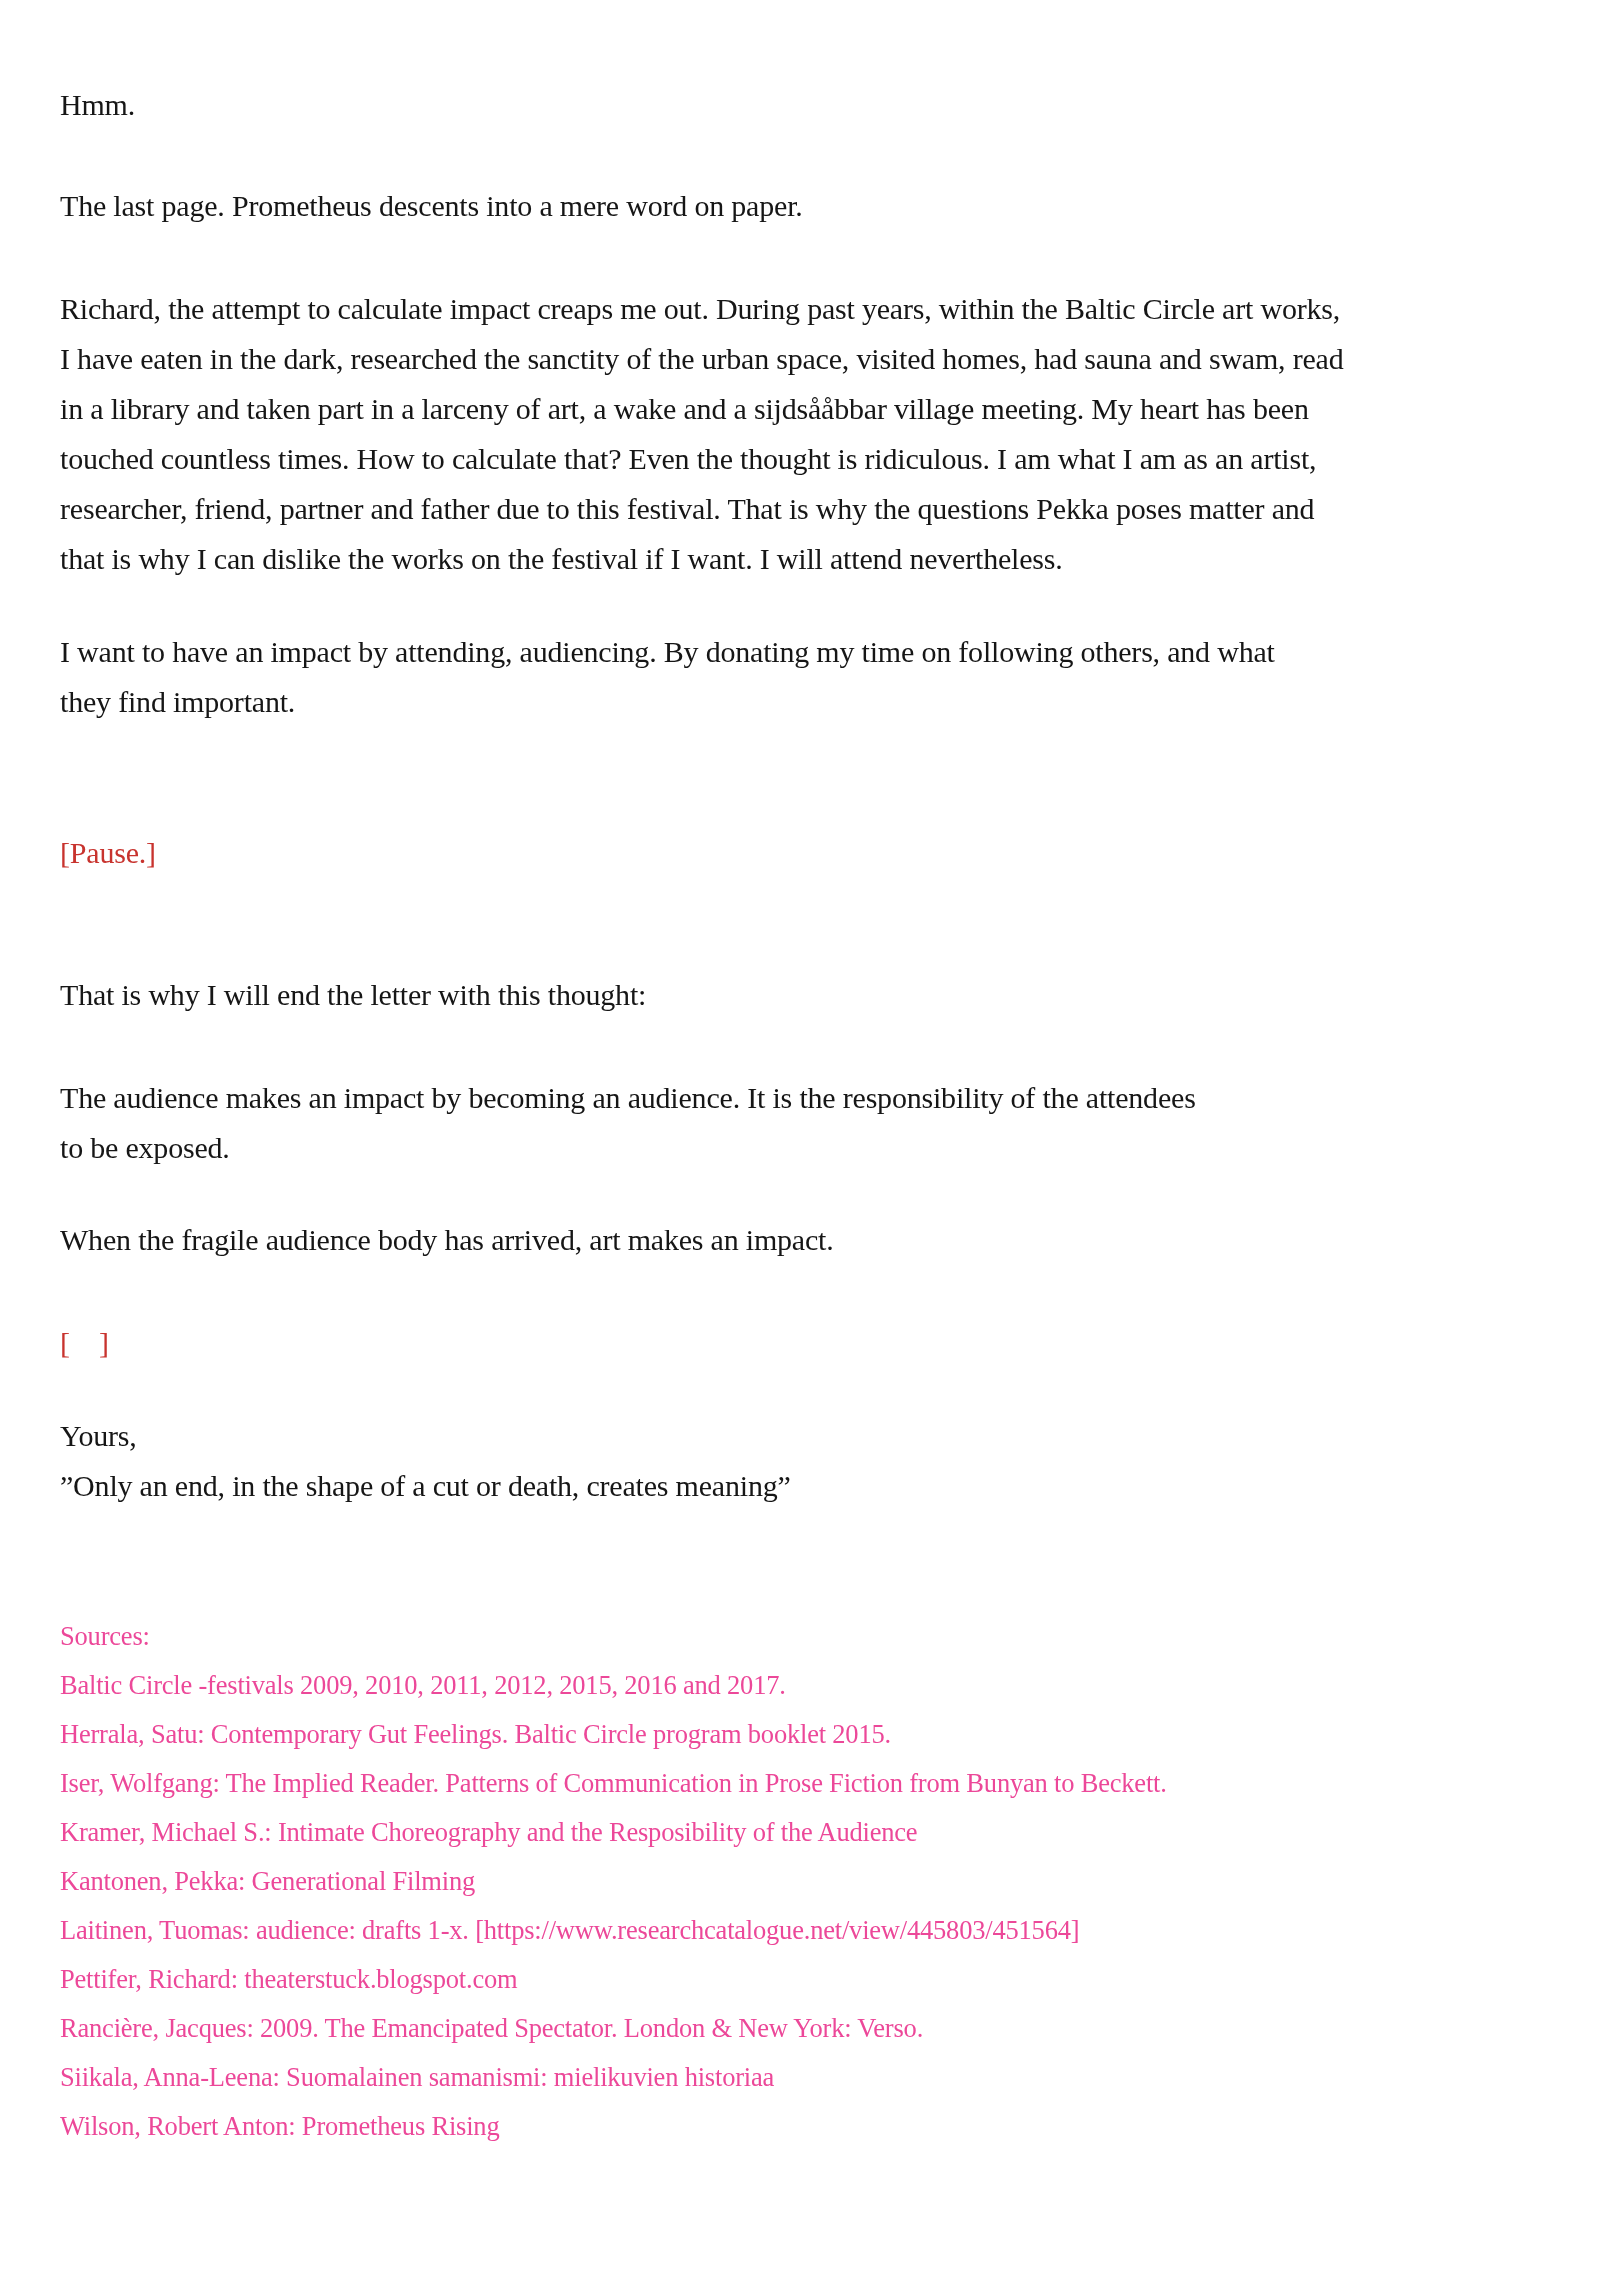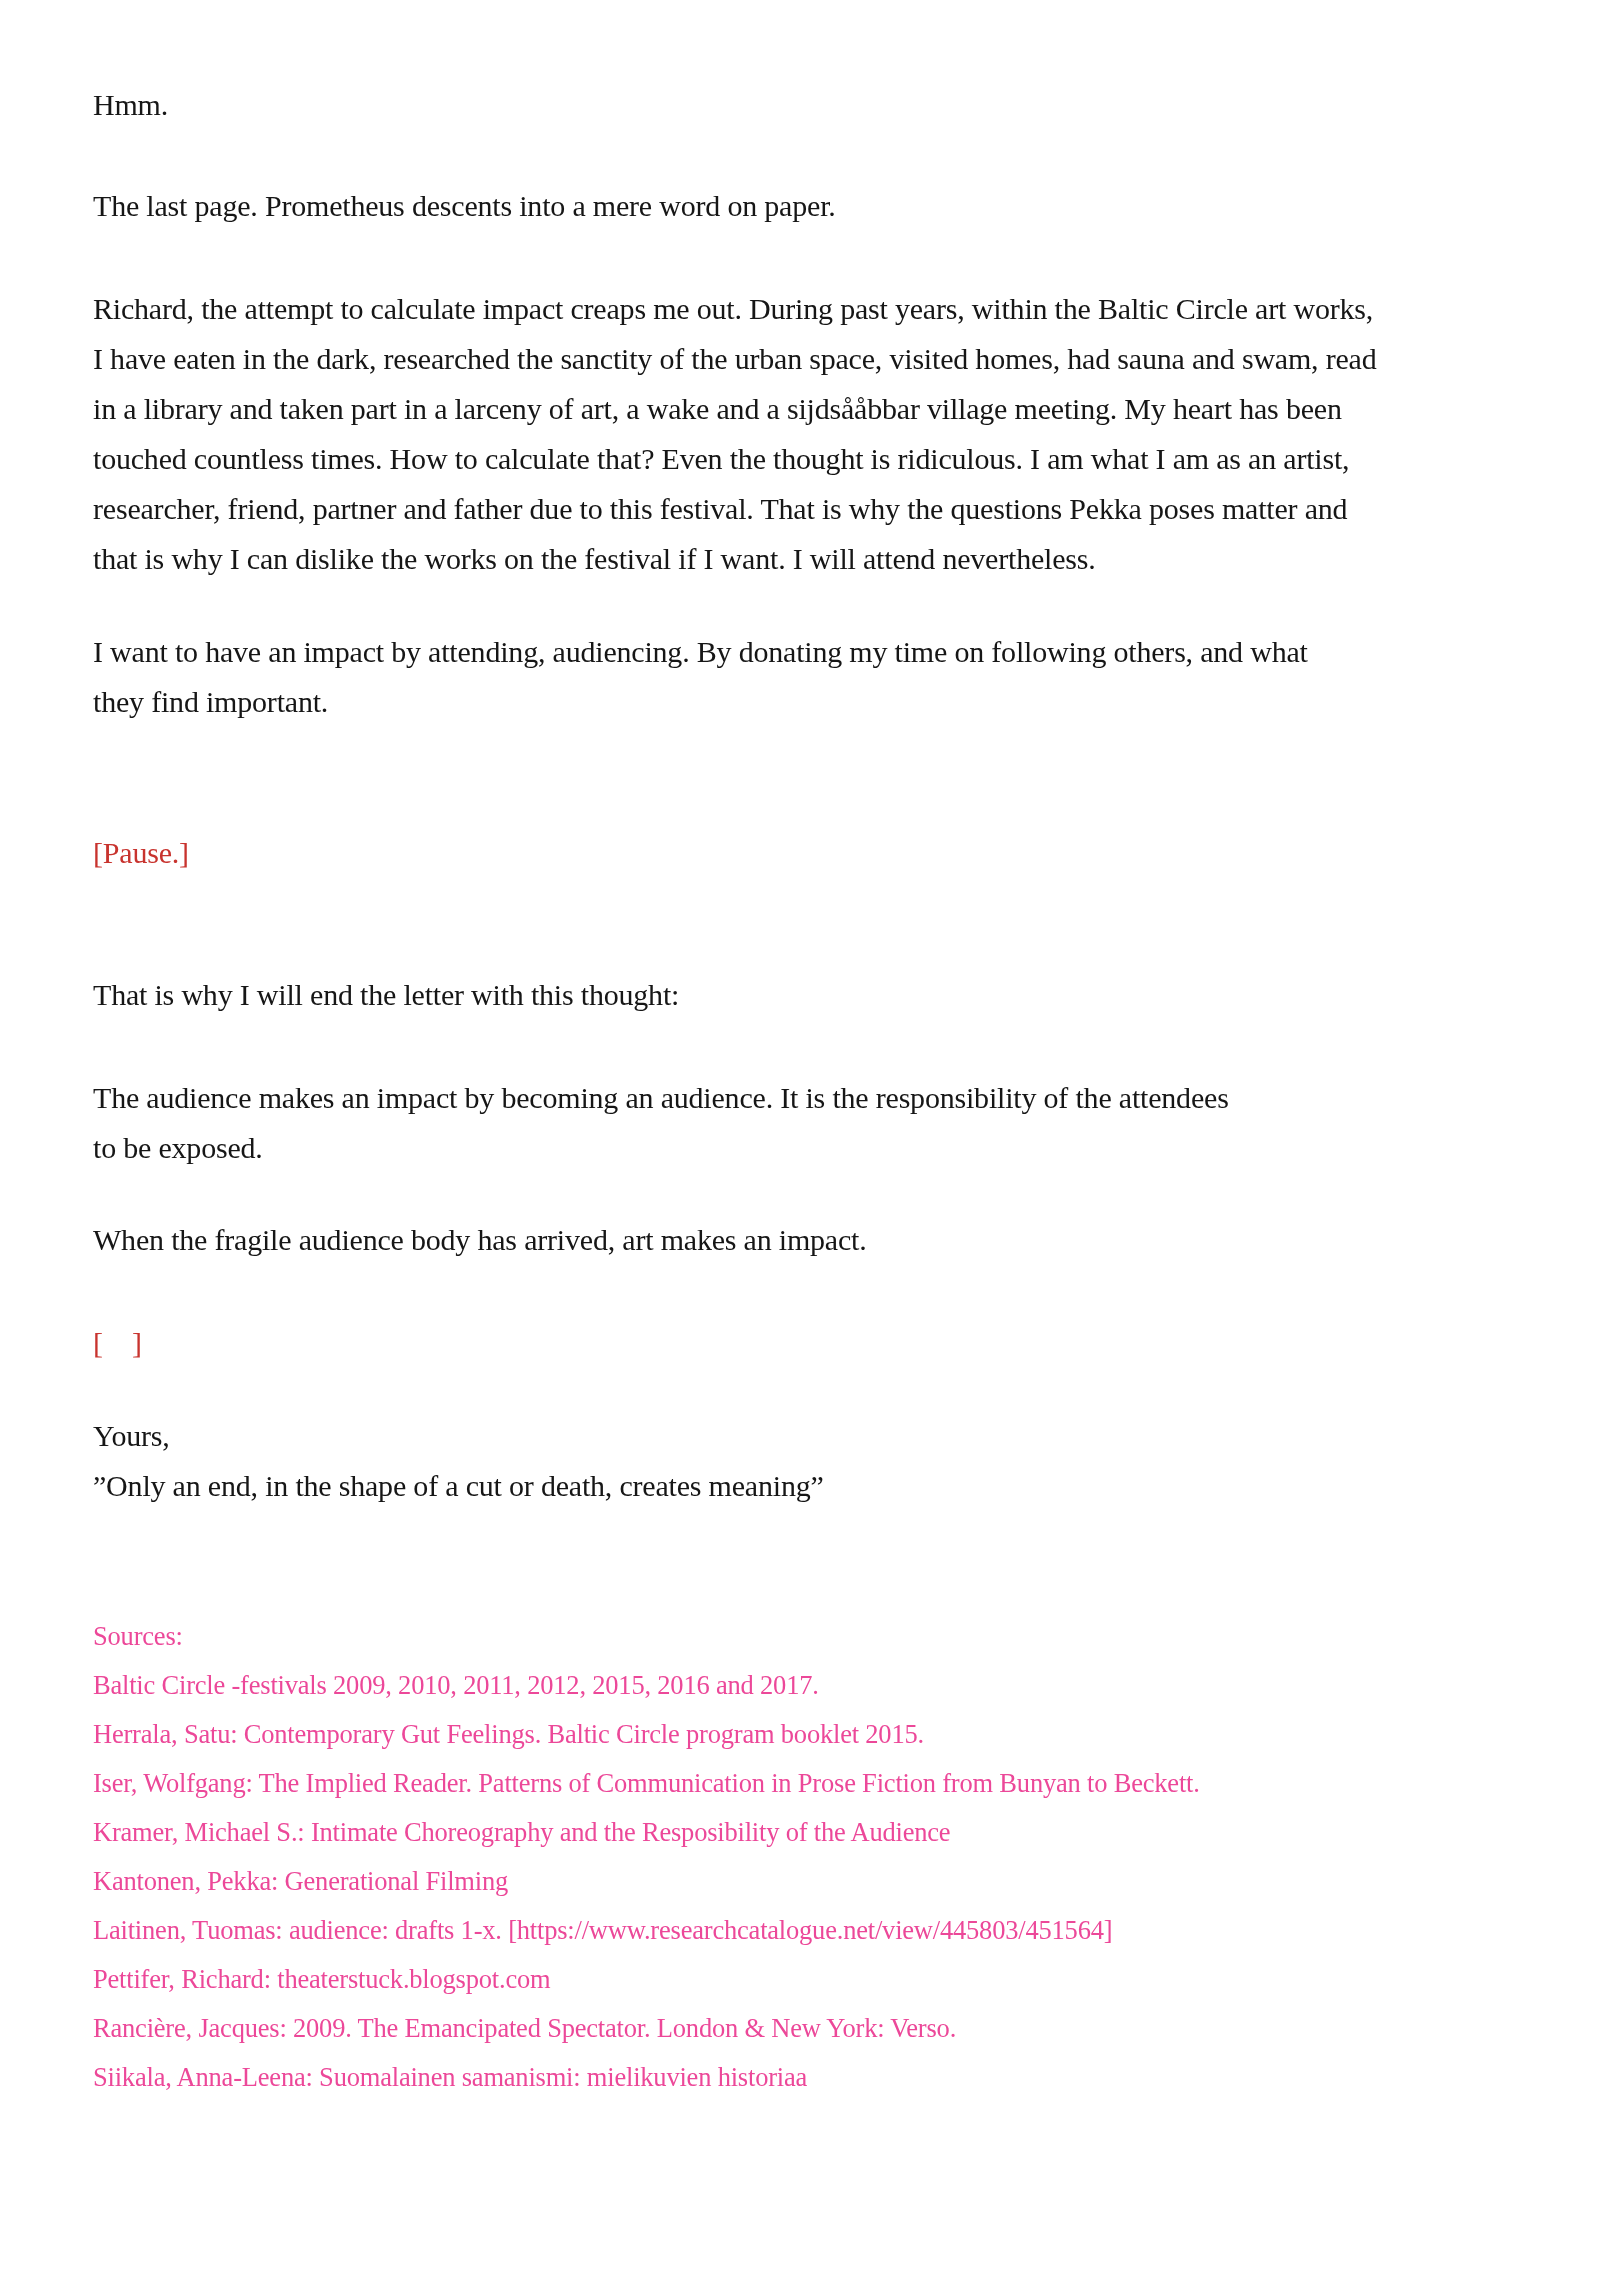--- a/index.html
+++ b/index.html
@@ -11,21 +11,21 @@
     width: 1621px;
     height: 2293px;
     overflow: hidden;
     font-family: "Liberation Serif", serif;
     color: #161616;
   }
   .page {
     box-sizing: border-box;
     width: 1621px;
     height: 2293px;
-    padding: 80px 59px 0 93px;
+    padding: 80px 59px 0 60px;
     background: #ffffff;
   }
   .t {
     margin: 0;
     font-size: 30px;
     line-height: 50px;
     white-space: pre;
     letter-spacing: -0.2px;
   }
   .red {
@@ -81,16 +81,17 @@
     <p class="src">Sources:</p>
     <p class="src">Baltic Circle -festivals 2009, 2010, 2011, 2012, 2015, 2016 and 2017.</p>
     <p class="src">Herrala, Satu: Contemporary Gut Feelings. Baltic Circle program booklet 2015.</p>
     <p class="src">Iser, Wolfgang: The Implied Reader. Patterns of Communication in Prose Fiction from Bunyan to Beckett.</p>
     <p class="src">Kramer, Michael S.: Intimate Choreography and the Resposibility of the Audience</p>
     <p class="src">Kantonen, Pekka: Generational Filming</p>
     <p class="src">Laitinen, Tuomas: audience: drafts 1-x. [https://www.researchcatalogue.net/view/445803/451564]</p>
     <p class="src">Pettifer, Richard: theaterstuck.blogspot.com</p>
     <p class="src">Rancière, Jacques: 2009. The Emancipated Spectator. London &amp; New York: Verso.</p>
     <p class="src">Siikala, Anna-Leena: Suomalainen samanismi: mielikuvien historiaa</p>
+    <p class="src">Wilson, Robert Anton: Prometheus Rising</p>
   </div>
 
 </div>
 
 
 </body></html>

